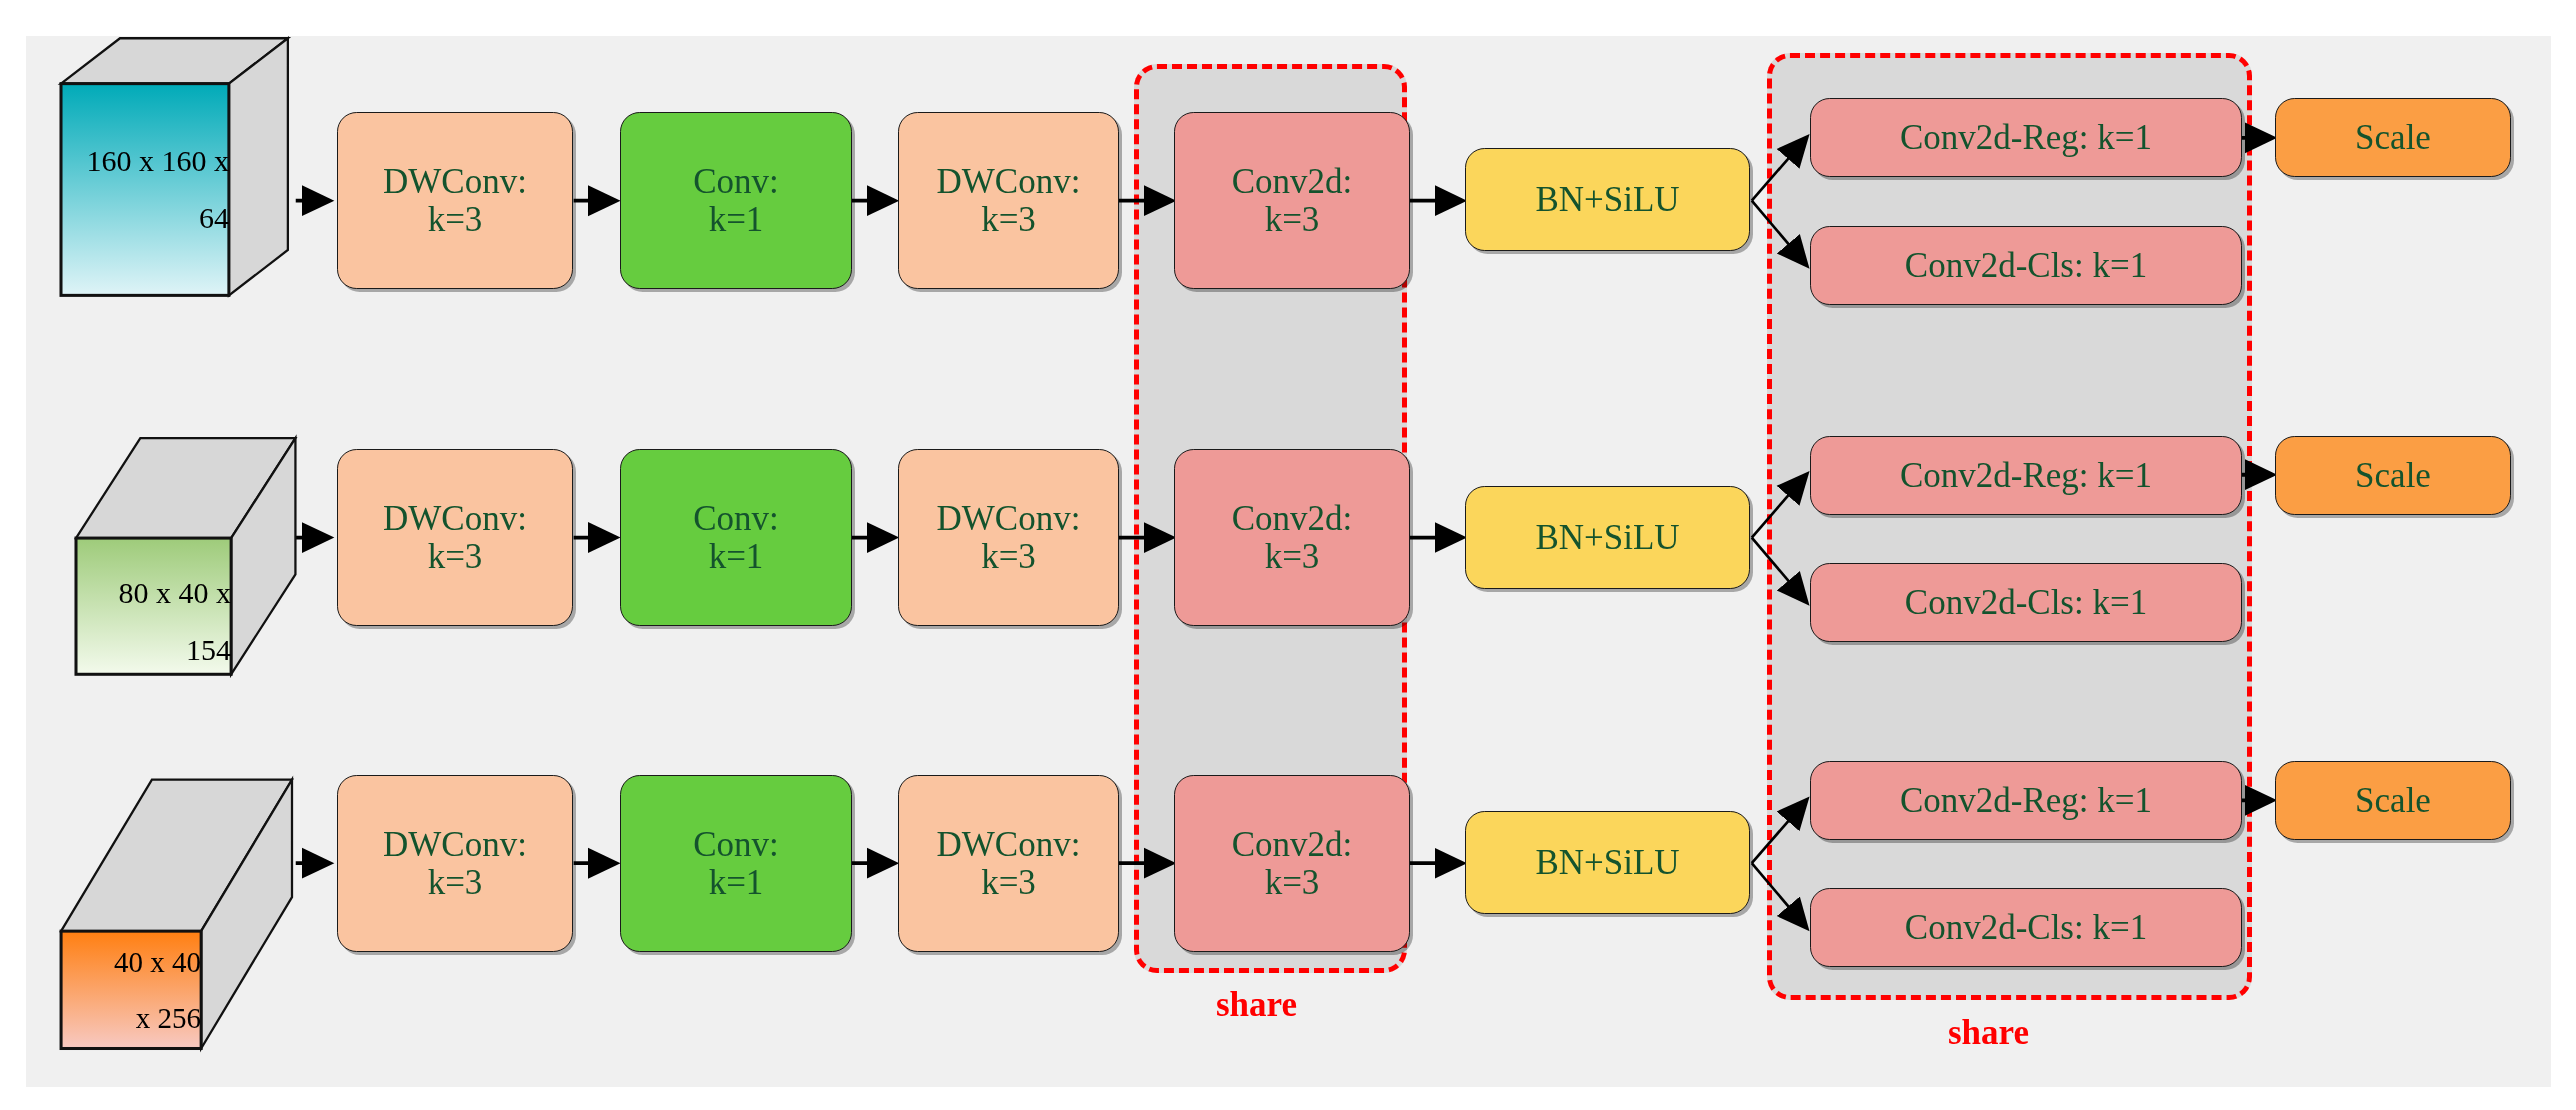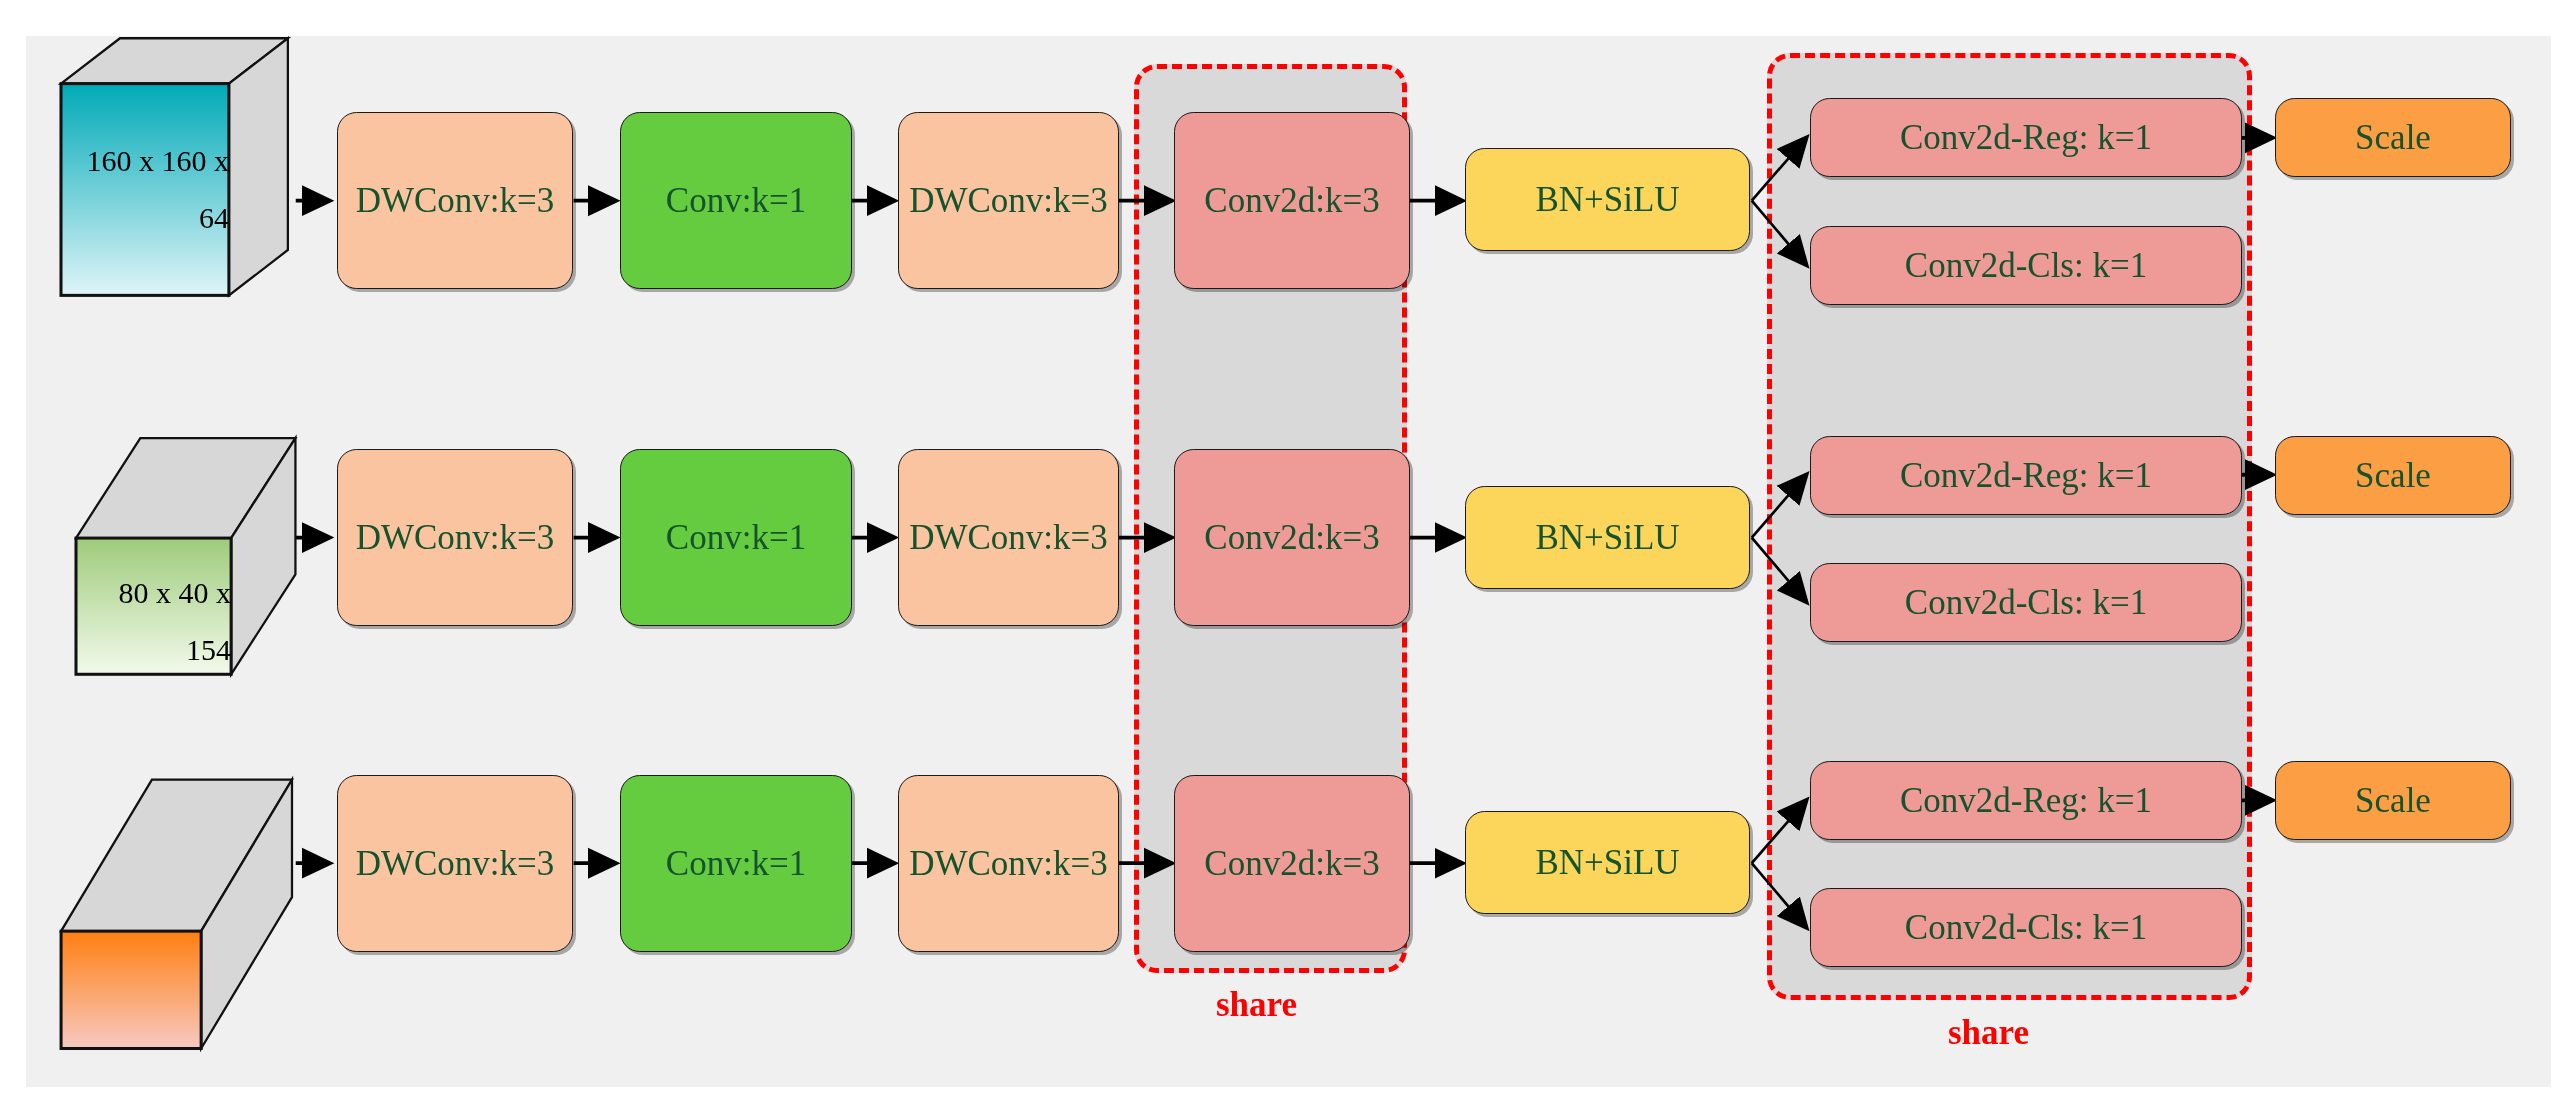--- a/index.html
+++ b/index.html
@@ -5,21 +5,21 @@
   html,body{margin:0;padding:0;background:#ffffff;}
   body{width:2576px;height:1110px;font-family:"Liberation Serif",serif;}
   #stage{position:relative;width:2576px;height:1110px;overflow:hidden;background:#ffffff;}
   #canvas-bg{position:absolute;left:26px;top:36px;width:2525px;height:1051px;background:#f0f0f0;}
   .node{position:absolute;box-sizing:border-box;display:flex;align-items:center;
         justify-content:center;text-align:center;color:#14532d;
         font-family:"Liberation Serif",serif;line-height:1.08;
         border:1.5px solid #1a1a1a;border-radius:19.7px;
         box-shadow:3px 3px 0 rgba(0,0,0,0.30);}
   .node.proc{font-size:35px;}
-  .node.two-line{flex-direction:row;}
+  .node.two-line{flex-direction:column;}
   .share-region{position:absolute;box-sizing:border-box;background:#d9d9d9;
         border:5.3px dashed #ff0000;border-radius:23px;}
   .share-label{position:absolute;color:#ff0000;font-weight:bold;
         font-family:"Liberation Serif",serif;font-size:35px;white-space:nowrap;}
   .cube-face{position:absolute;border:2.3px solid #1a1a1a;box-sizing:border-box;
         display:flex;flex-direction:column;align-items:flex-end;justify-content:center;
         font-size:30px;color:#000;font-family:"Liberation Serif",serif;line-height:1.9;}
   svg.edges{position:absolute;left:0;top:0;width:2576px;height:1110px;pointer-events:none;}
   .cube-svg{position:absolute;overflow:visible;}
 </style>
@@ -107,20 +107,24 @@
     <defs>
       <linearGradient id="g2" x1="0" y1="0" x2="0" y2="1">
         <stop offset="0%" stop-color="#ff7f11"></stop>
           <stop offset="100%" stop-color="#f7c9c2"></stop>
       </linearGradient>
     </defs>
     <polygon points="0,230 120,30 305,30 185,230" fill="#d7d7d7" stroke="#111" stroke-width="3"></polygon>
     <polygon points="185,230 305,30 305,185 185,385" fill="#d7d7d7" stroke="#111" stroke-width="3"></polygon>
     <rect x="0" y="230" width="185" height="155" fill="url(#g2)" stroke="#111" stroke-width="4"></rect>
   </svg>
+  <div class="cube-face" style="left:61px;top:932px;width:140px;height:117px;border:none;font-size:29px;">
+    <span>40 x 40</span>
+    <span>x 256</span>
+  </div>
 
   <div class="node proc two-line" style="left:337px;top:112px;width:236px;height:177px;background:#fac4a0;">
     <span>DWConv:</span>
     <span>k=3</span>
   </div>
   <div class="node proc two-line" style="left:620px;top:112px;width:232px;height:177px;background:#66cc3f;">
     <span>Conv:</span>
     <span>k=1</span>
   </div>
   <div class="node proc two-line" style="left:898px;top:112px;width:221px;height:177px;background:#fac4a0;">

